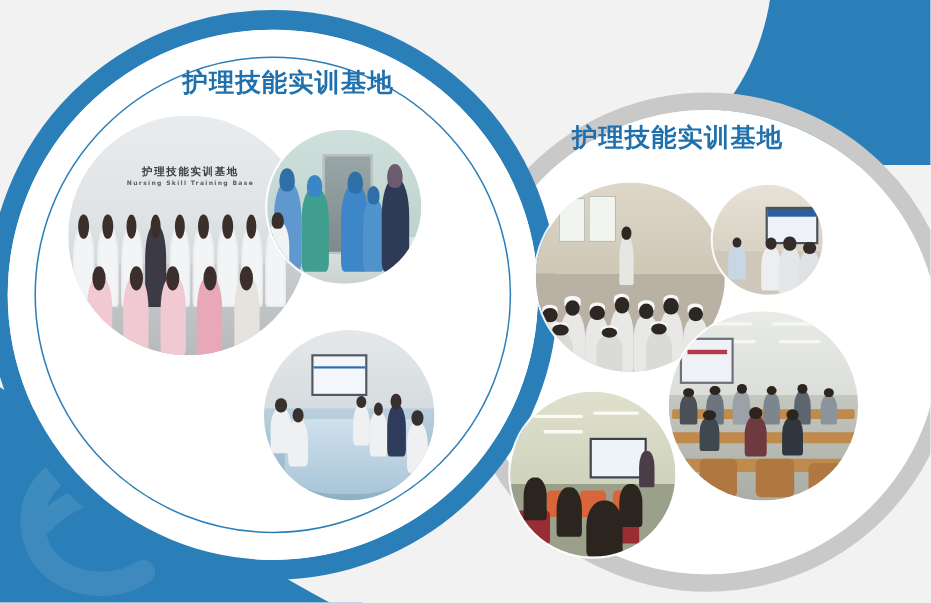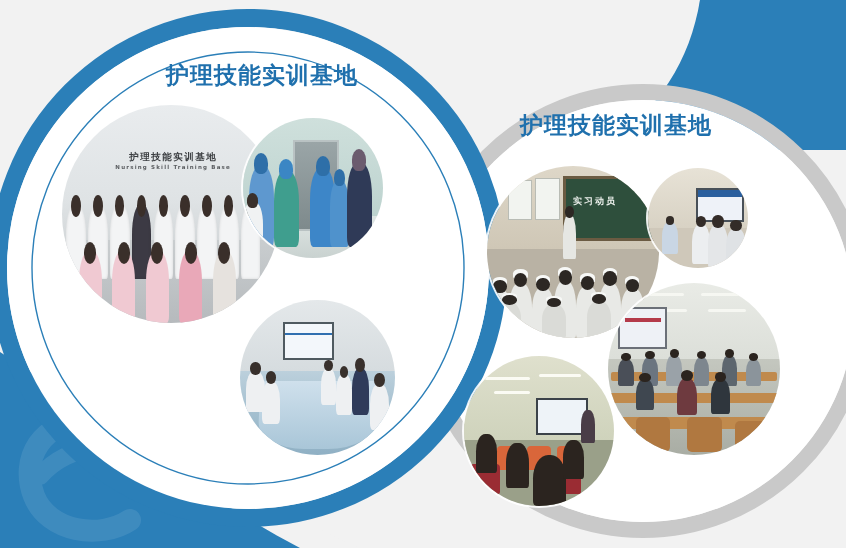--- a/index.html
+++ b/index.html
@@ -279,23 +279,20 @@
     </div>
 
   </div>
 
   <div class="title title-right">护理技能实训基地</div>
 
   <div class="photo p4">
     <div class="scene s4">
       <div class="wall"></div>
       <div class="floor"></div>
-      <div class="chalk">
-        <span>实习动员</span>
-      </div>
       <div class="poster" style="left:12%;top:8%;width:13%;height:22%"></div>
       <div class="poster" style="left:28%;top:7%;width:13%;height:23%"></div>
       <div class="crowd">
         <div class="st" style="left:1%;width:13%;height:46%">
             <span class="cap2"></span>
             <span class="head"></span>
           </div>
         <div class="st" style="left:13%;width:13%;height:52%">
             <span class="cap2"></span>
             <span class="head"></span>

